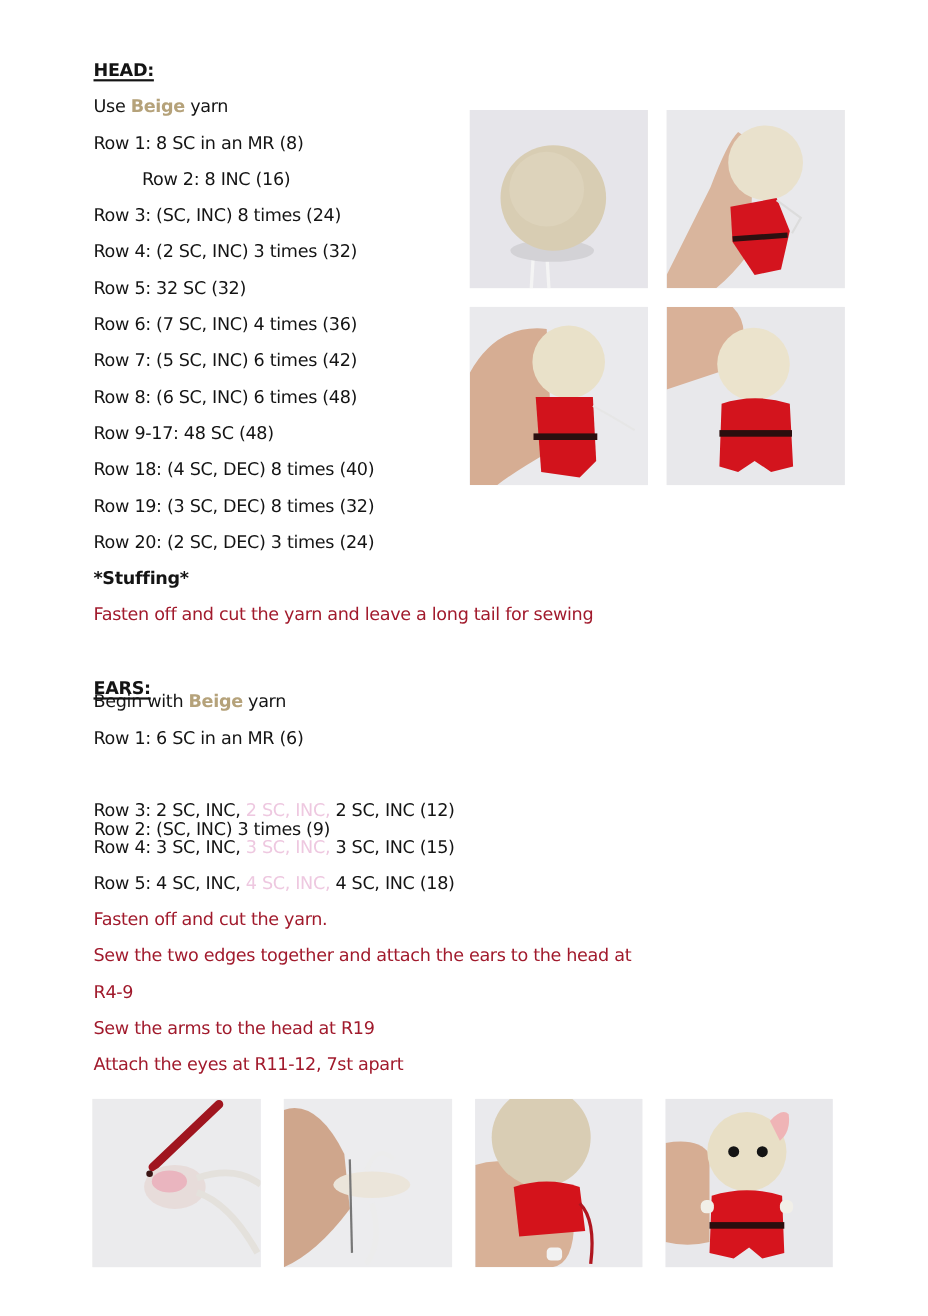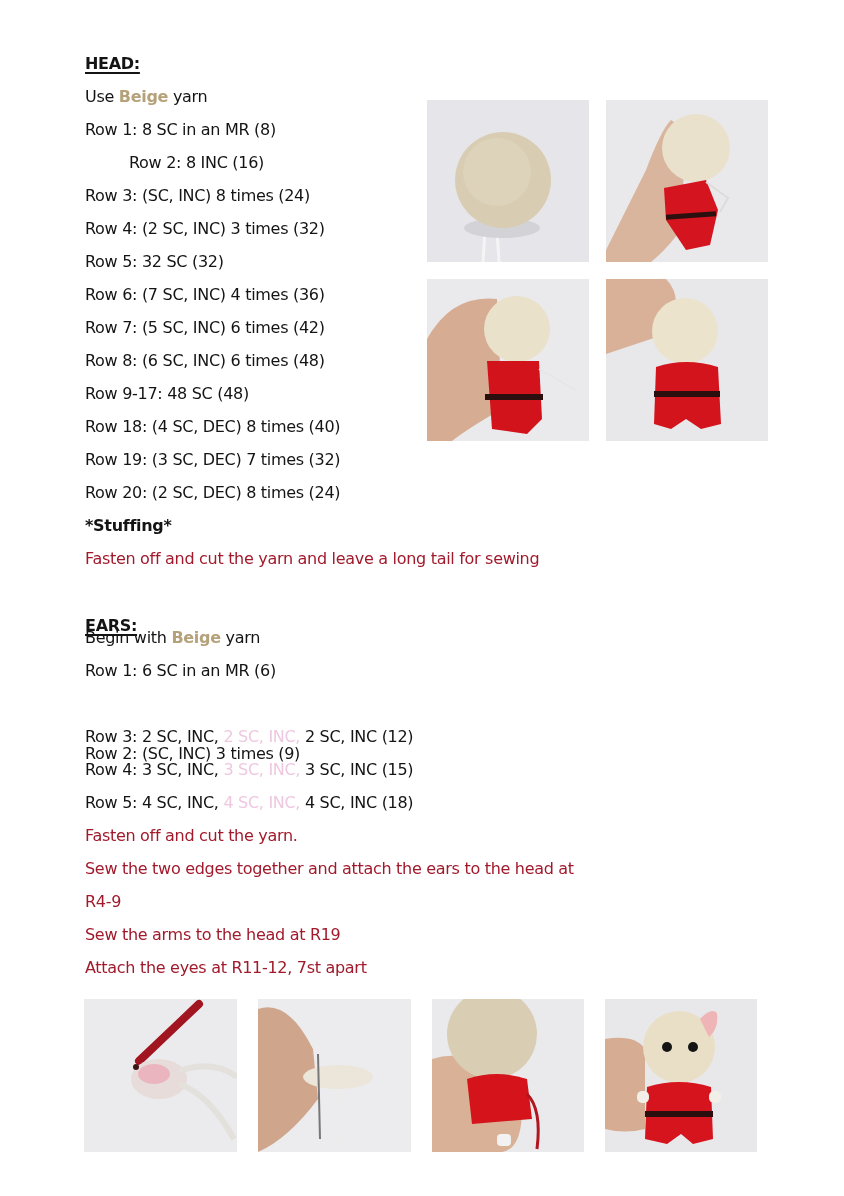--- a/index.html
+++ b/index.html
@@ -32,22 +32,22 @@
 <div class="line" style="top:118px;">Row 1: 8 SC in an MR (8)</div>
 <div class="line" style="top:151px;margin-left:44px;">Row 2: 8 INC (16)</div>
 <div class="line" style="top:184px;">Row 3: (SC, INC) 8 times (24)</div>
 <div class="line" style="top:217px;">Row 4: (2 SC, INC) 3 times (32)</div>
 <div class="line" style="top:250px;">Row 5: 32 SC (32)</div>
 <div class="line" style="top:283px;">Row 6: (7 SC, INC) 4 times (36)</div>
 <div class="line" style="top:316px;">Row 7: (5 SC, INC) 6 times (42)</div>
 <div class="line" style="top:349px;">Row 8: (6 SC, INC) 6 times (48)</div>
 <div class="line" style="top:382px;">Row 9-17: 48 SC (48)</div>
 <div class="line" style="top:415px;">Row 18: (4 SC, DEC) 8 times (40)</div>
-<div class="line" style="top:448px;">Row 19: (3 SC, DEC) 7 times (32)</div>
-<div class="line" style="top:481px;">Row 20: (2 SC, DEC) 8 times (24)</div>
+<div class="line" style="top:448px;">Row 19: (3 SC, DEC) 8 times (32)</div>
+<div class="line" style="top:481px;">Row 20: (2 SC, DEC) 3 times (24)</div>
 <div class="line bold" style="top:514px;">*Stuffing*</div>
 <div class="line red" style="top:547px;">Fasten off and cut the yarn and leave a long tail for sewing</div>
 
 <div class="photo" style="left:427px;top:100px;width:162px;height:162px;">
   <svg viewBox="0 0 162 162">
     <rect width="162" height="162" fill="#e6e5ea"></rect>
     <line x1="58" y1="130" x2="56" y2="162" stroke="#f4f4f4" stroke-width="3"></line>
     <line x1="70" y1="130" x2="72" y2="162" stroke="#f4f4f4" stroke-width="3"></line>
     <ellipse cx="75" cy="128" rx="38" ry="10" fill="#d3d2d6"></ellipse>
     <circle cx="76" cy="80" r="48" fill="#d8cdb3"></circle>

